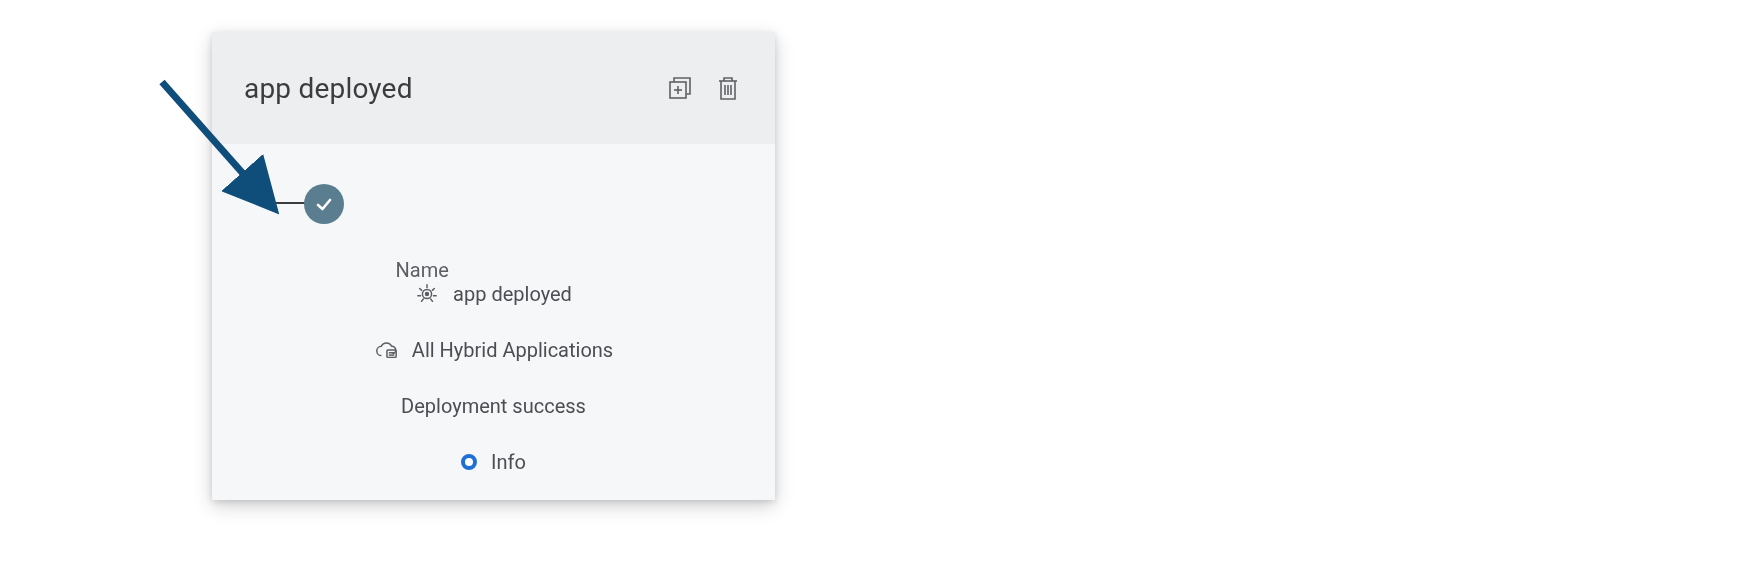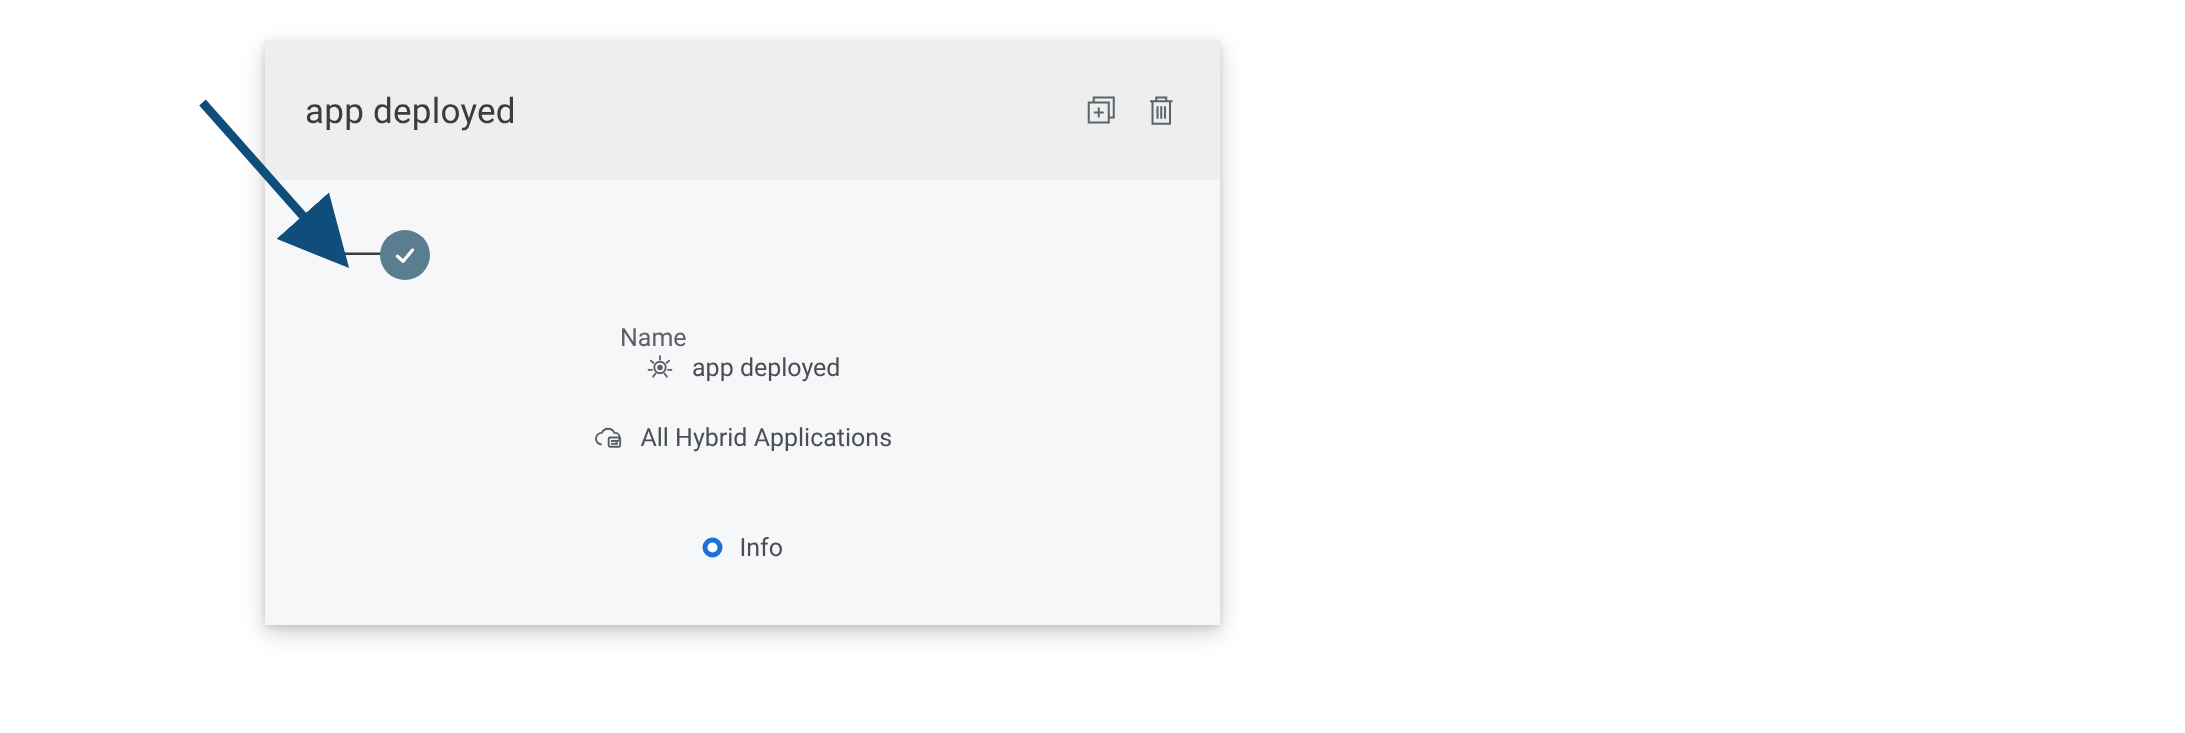--- a/index.html
+++ b/index.html
@@ -7,21 +7,21 @@
       font-family: -apple-system, BlinkMacSystemFont, "Segoe UI", Roboto, "Helvetica Neue", Arial, sans-serif;
       background: #ffffff;
       width: 1748px;
       height: 586px;
       position: relative;
     }
     .card {
       position: absolute;
       left: 212px;
       top: 32px;
-      width: 764px;
+      width: 563px;
       height: 468px;
       background: #f6f7f8;
       box-shadow: 0 6px 18px rgba(0,0,0,0.18), 0 2px 6px rgba(0,0,0,0.12);
     }
     .card-header {
       background: #eceeef;
       padding: 28px 32px 28px 32px;
       display: flex;
       align-items: center;
       justify-content: space-between;
@@ -186,20 +186,23 @@
             <rect x="14" y="10" width="10" height="8" rx="1"></rect>
             <line x1="16" y1="13" x2="22" y2="13"></line>
             <line x1="16" y1="15.5" x2="22" y2="15.5"></line>
           </svg>
         </span>
         <span>All Hybrid Applications</span>
       </div>
     </div>
 
     <div class="detail-row">
+      <div class="detail-value">
+        <span>Deployment success</span>
+      </div>
     </div>
 
     <div class="detail-row">
       <div class="detail-value">
         <span class="severity-dot"></span>
         <span>Info</span>
       </div>
     </div>
 
   </div>

